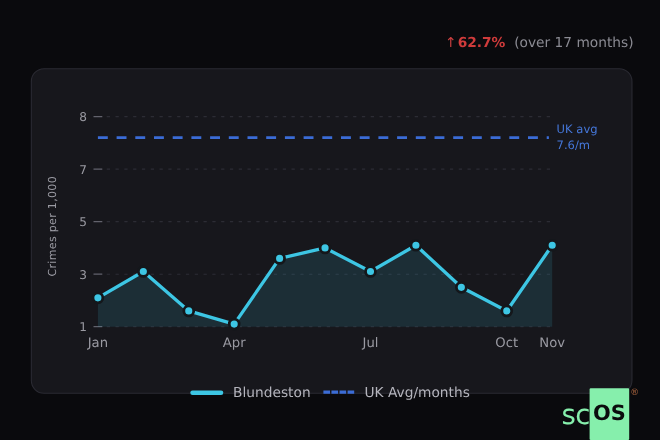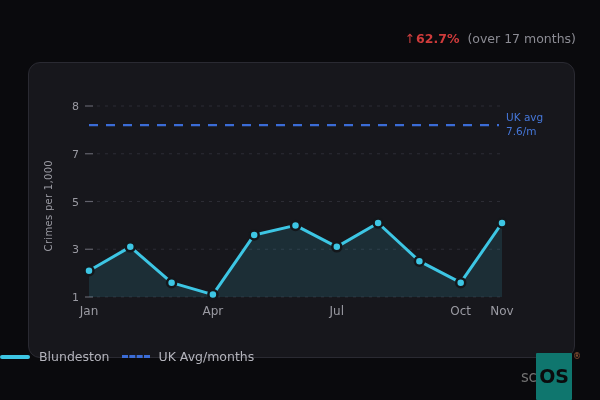--- a/index.html
+++ b/index.html
@@ -10,29 +10,29 @@
   .delta{position:absolute;right:24px;top:31px;font-size:12.5px;white-space:nowrap;}
   .delta .arrow{color:#cf4040;font-weight:400;margin-right:1px;}
   .delta .pct{color:#cf3b3b;font-weight:700;}
   .delta .ctx{color:#8b8b93;margin-left:4px;}
   .card{position:absolute;left:28px;top:62px;width:547px;height:296px;box-sizing:border-box;
         background:#17171c;border:1px solid #2a2a32;border-radius:12px;}
   .card svg{position:absolute;left:0;top:0;}
   svg text{font-family:"DejaVu Sans",sans-serif;}
   .y-axis-title{position:absolute;left:14px;top:97px;writing-mode:vertical-rl;
                 transform:rotate(180deg);font-size:10px;color:#9a9aa2;letter-spacing:.3px;}
-  .legend{position:absolute;left:0;top:349px;width:600px;display:flex;justify-content:flex-start;
+  .legend{position:absolute;left:0;top:349px;width:600px;display:flex;justify-content:center;
           align-items:center;gap:12px;}
   .legend-item{display:flex;align-items:center;gap:9px;cursor:pointer;}
   .legend-label{font-size:12.5px;color:#b4b4bc;}
   .swatch-line{display:inline-block;width:30px;height:4px;border-radius:2px;background:#3dc6e4;}
   .swatch-dash{display:inline-block;width:28px;height:0;border-top:3px dashed #3b6cd6;}
   .brand{position:absolute;right:19px;top:353px;display:flex;align-items:center;}
-  .brand-sc{color:#737373;font-size:15px;letter-spacing:-.5px;}
-  .brand-box{background:#0f766e;color:#0b0b0d;font-weight:700;font-size:19px;line-height:23px;
+  .brand-sc{color:#86efac;font-size:25px;letter-spacing:-.5px;}
+  .brand-box{background:#86efac;color:#0b0b0d;font-weight:700;font-size:19px;line-height:23px;
              padding:12px 3px;border-radius:1px;}
   .brand-reg{color:#a8643e;font-size:8px;align-self:flex-start;margin-top:-1px;margin-left:1px;}
 </style>
 </head>
 <body>
 
 <div class="stage">
 
 
   <div class="delta">

